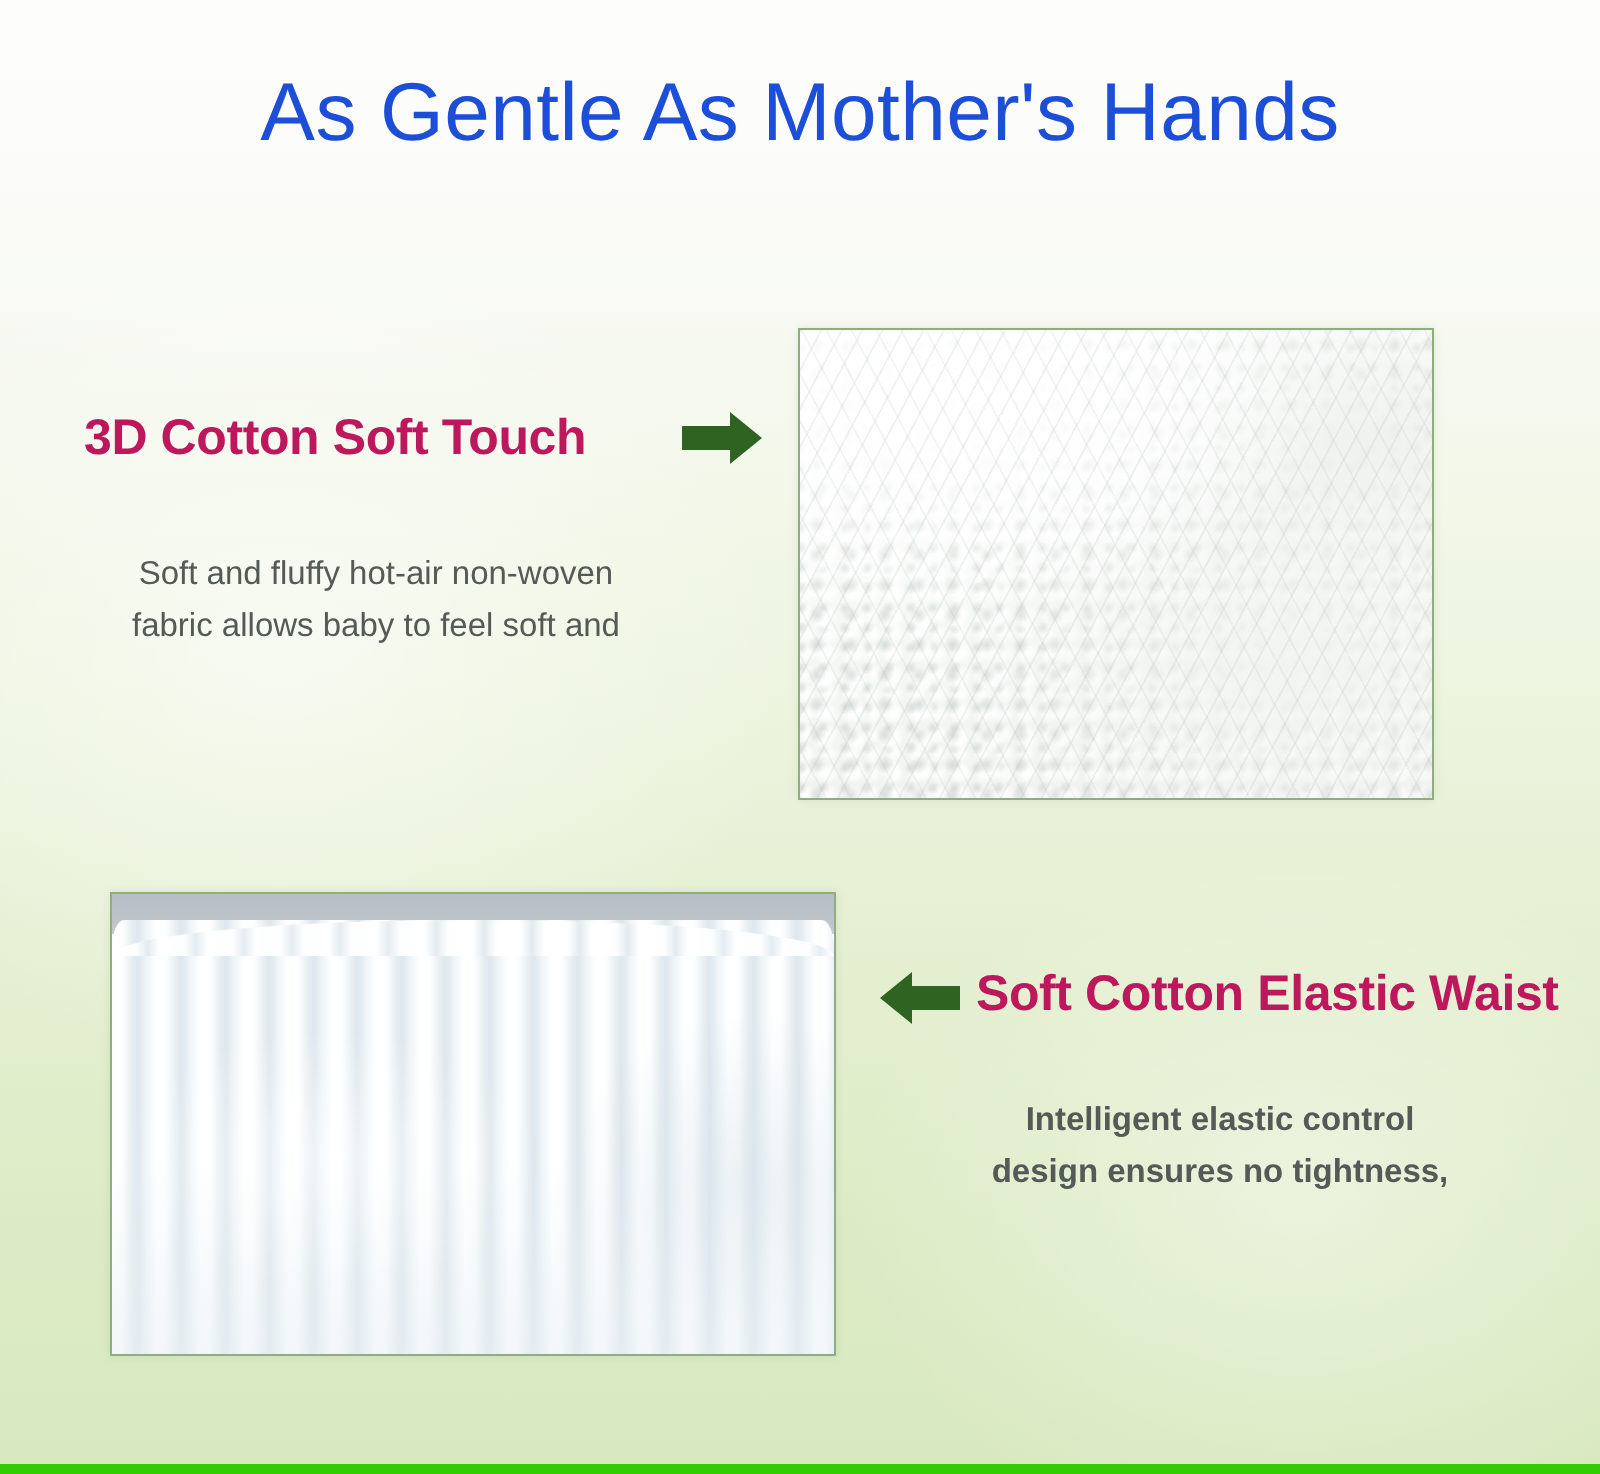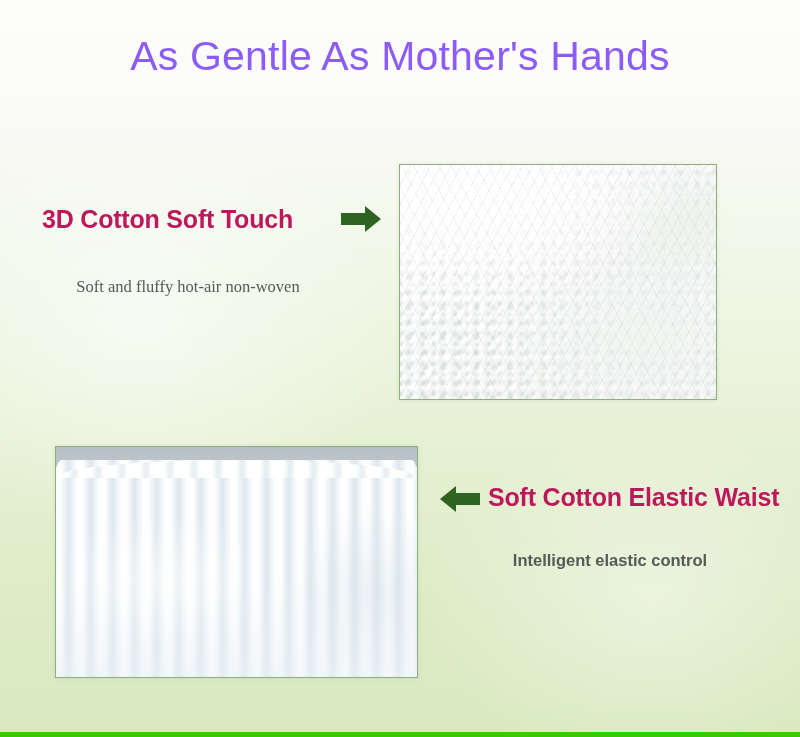--- a/index.html
+++ b/index.html
@@ -49,21 +49,21 @@
 
   
   .title {
     position: absolute;
     left: 0; top: 33px;
     width: 800px;
     text-align: center;
     font-size: 41px;
     font-weight: 400;
     letter-spacing: 0.2px;
-    color: #8b5cf6;
+    color: #1d4ed8;
     white-space: nowrap;
   }
 
   
   .feat-heading {
     position: absolute;
     font-size: 25px;
     font-weight: bold;
     color: #be185d;
     white-space: nowrap;
@@ -196,22 +196,23 @@
 <div class="title">As Gentle As Mother's Hands</div>
 
 <div class="feat-heading" style="left:42px; top:205px;">3D Cotton Soft Touch</div>
 
 <span class="arrow" style="left:339px; top:203px;">
   <svg width="44" height="32" viewBox="0 0 44 32" aria-hidden="true">
     <path d="M2 10 H26 V3 L42 16 L26 29 V22 H2 Z" fill="#2f6322"></path>
   </svg>
 </span>
 
-<div class="feat-body" style="left:38px; top:274px; width:300px; text-align:center;font-family:Liberation Serif, serif;">
+<div class="feat-body" style="left:38px; top:274px; width:300px; text-align:center;">
   <span class="ln">Soft and fluffy hot-air non-woven</span>
+  <span class="ln">fabric allows baby to feel soft and</span>
 </div>
 
 <div class="photo" style="left:399px; top:164px; width:318px; height:236px;">
   <div class="fabric-quilt"></div>
 </div>
 
 <div class="photo" style="left:55px; top:446px; width:363px; height:232px;">
   <div class="waist-top-strip"></div>
   <div class="waist-fabric"></div>
 </div>
@@ -219,15 +220,16 @@
 <span class="arrow" style="left:438px; top:483px;">
   <svg width="44" height="32" viewBox="0 0 44 32" aria-hidden="true">
     <path d="M42 10 H18 V3 L2 16 L18 29 V22 H42 Z" fill="#2f6322"></path>
   </svg>
 </span>
 
 <div class="feat-heading" style="left:488px; top:483px;text-align:center;">Soft Cotton Elastic Waist</div>
 
 <div class="feat-body" style="left:455px; top:547px; width:310px; text-align:center;font-weight:bold;">
   <span class="ln">Intelligent elastic control</span>
+  <span class="ln">design ensures no tightness,</span>
 </div>
 
 <div class="bottom-bar"></div>
 
 </body></html>

